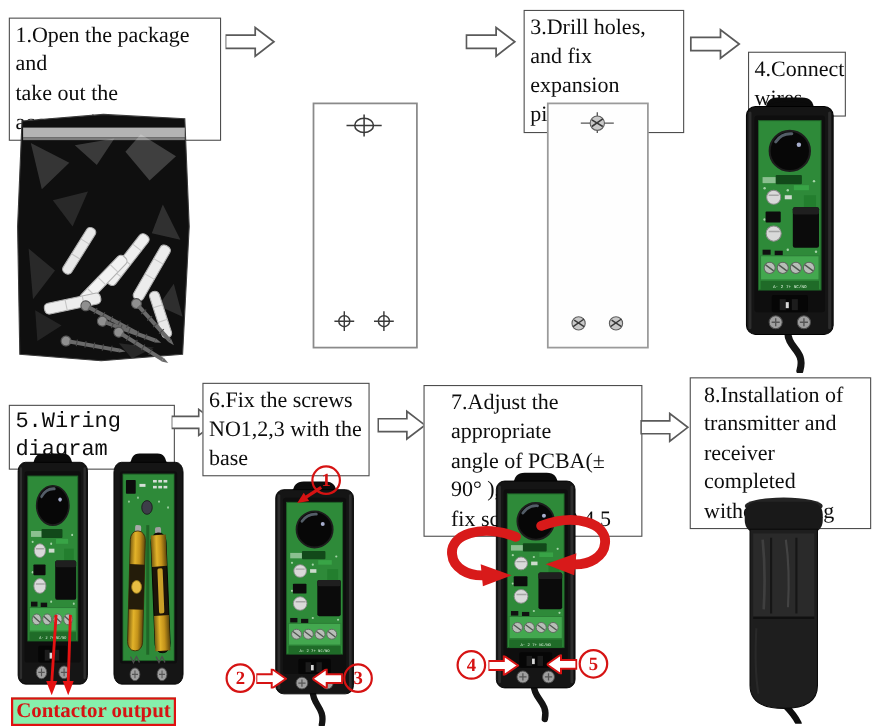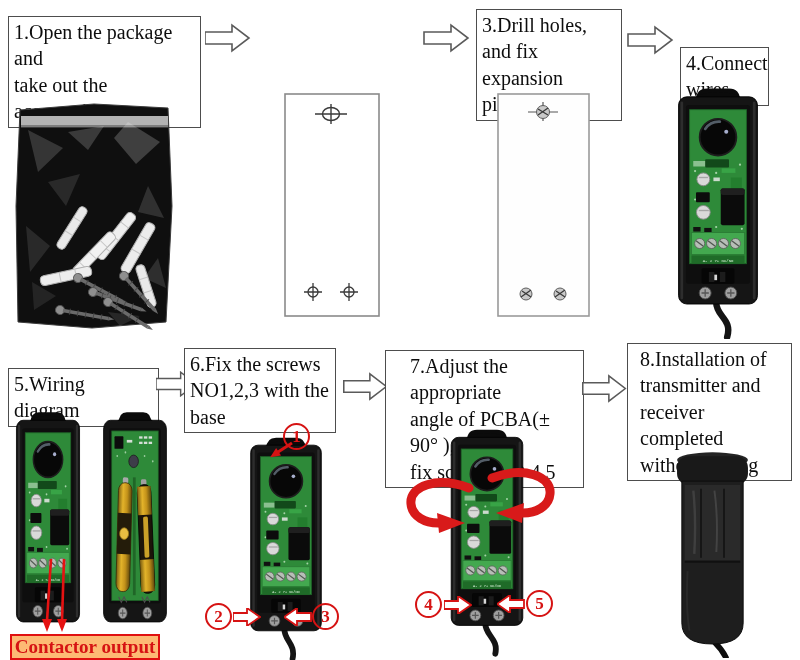--- a/index.html
+++ b/index.html
@@ -16,21 +16,21 @@
   }
   .flow-arrow { position:absolute; }
   .callout {
     position:absolute; width:27px; height:27px; border:2.6px solid #d61313; border-radius:50%;
     color:#d61313; font-weight:bold; font-size:17px; line-height:1;
     display:flex; align-items:center; justify-content:center; background:transparent;
   }
   .contactor {
     position:absolute; left:10px; top:634px; width:150px; height:26px;
     border:2.4px solid #e01010; color:#d61313; font-weight:bold; font-size:19px;
-    display:flex; align-items:center; justify-content:center; background:#fdba74;
+    display:flex; align-items:center; justify-content:center; background:#86efac;
   }
   svg { display:block; }
 </style>
 </head>
 <body>
 
 <div class="canvas">
 
   <svg width="0" height="0" style="position:absolute" aria-hidden="true">
     <defs>
@@ -294,21 +294,21 @@
       <circle cx="64" cy="202" r="6" fill="#c9c9c9" stroke="#5e5e5e"></circle>
       <path d="M60,199 l9,6 M69,198 l-10,7" stroke="#3a3a3a" stroke-width="1.3"></path>
     </g>
   </svg>
 
   <svg class="abs" style="left:663px; top:82px;" width="110" height="257" viewBox="0 0 120 280">
     <path d="M58,240 C58,256 76,258 70,278" stroke="#141414" stroke-width="7" fill="none" stroke-linecap="round"></path>
     <use href="#pcbdev"></use>
   </svg>
 
-  <div class="stepbox" style="left:8px; top:368px; width:151px;">5.Wiring diagram</div>
+  <div class="stepbox" style="left:8px; top:368px; width:151px;font-family:Liberation Mono, monospace;">5.Wiring diagram</div>
   <svg class="flow-arrow" style="left:156px; top:370px;" width="42" height="28" viewBox="0 0 46 30">
     <polygon points="0,9 27,9 27,2 44,15 27,28 27,21 0,21" fill="#fff" stroke="#5a5a5a" stroke-width="1.6"></polygon>
   </svg>
   <div class="stepbox" style="left:184px; top:348px; width:152px;">6.Fix the screws
 NO1,2,3 with the
 base</div>
   <svg class="flow-arrow" style="left:343px; top:372px;" width="46" height="29" viewBox="0 0 46 30">
     <polygon points="0,9 27,9 27,2 44,15 27,28 27,21 0,21" fill="#fff" stroke="#5a5a5a" stroke-width="1.6"></polygon>
   </svg>
   <div class="stepbox" style="left:385px; top:350px; width:199px;padding-left:24px;">7.Adjust the appropriate

